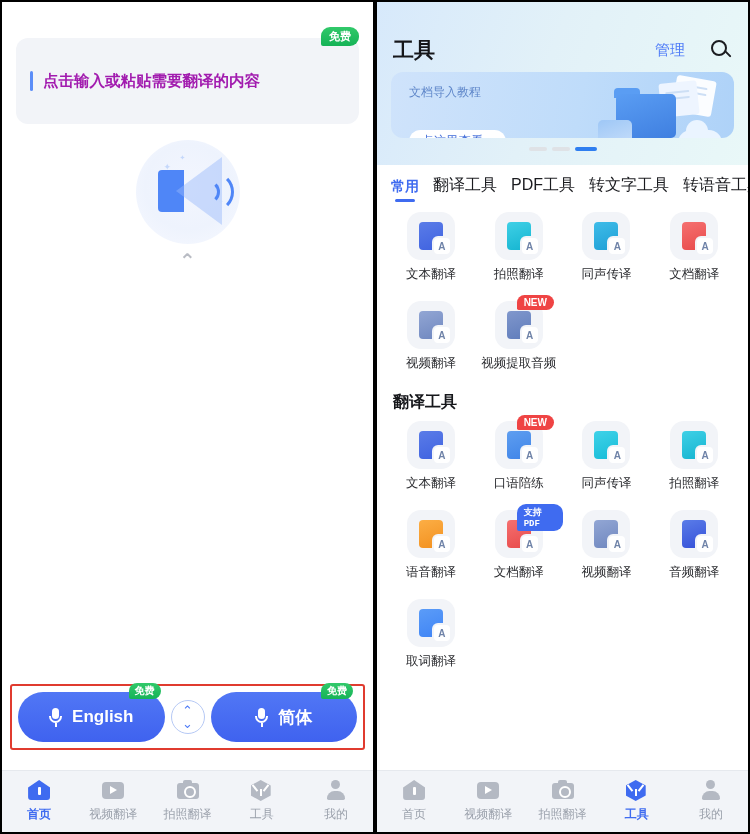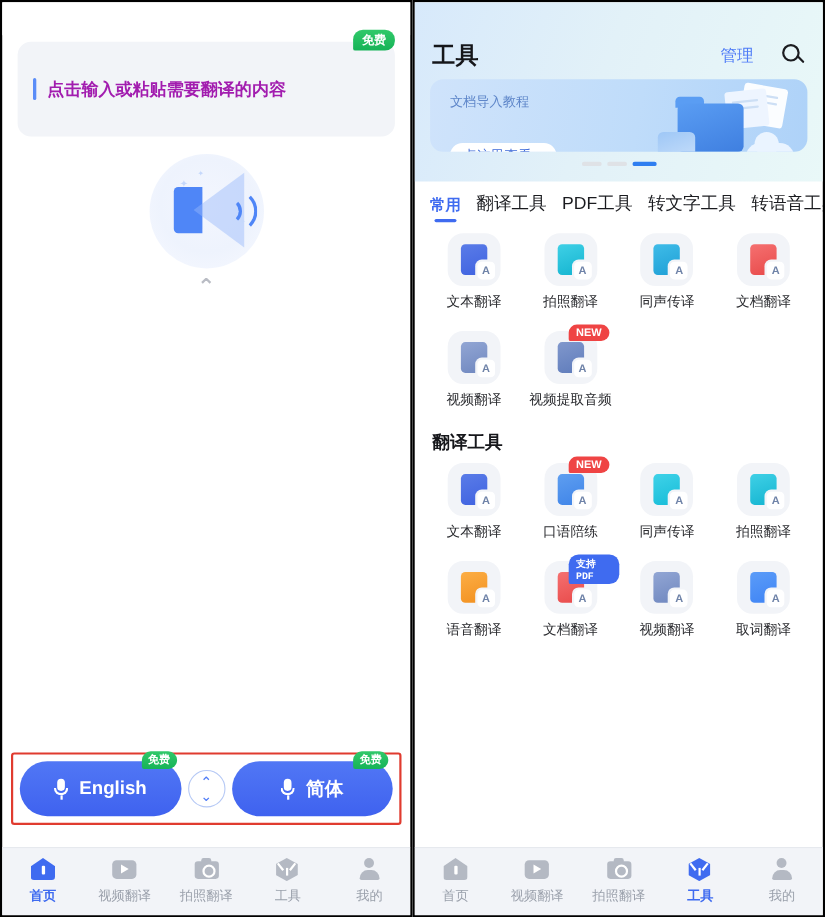--- a/index.html
+++ b/index.html
@@ -463,20 +463,26 @@
             <div class="doc" style="background:linear-gradient(160deg,#f57070,#e84a4a)"></div>
           </div>
         <div class="cell-label">文档翻译</div>
       </div>
       <div class="cell">
         <div class="tile">
             <div class="doc" style="background:linear-gradient(160deg,#92a6d4,#6f87bf)"></div>
           </div>
         <div class="cell-label">视频翻译</div>
       </div>
+      <div class="cell">
+        <div class="tile">
+            <div class="doc" style="background:linear-gradient(160deg,#5a7ce8,#3550d8)"></div>
+          </div>
+        <div class="cell-label">音频翻译</div>
+      </div>
 
       <div class="cell">
         <div class="tile">
             <div class="doc" style="background:linear-gradient(160deg,#5b9cf8,#3f84f5)"></div>
           </div>
         <div class="cell-label">取词翻译</div>
       </div>
     </div>
 
     <div class="tabbar">

